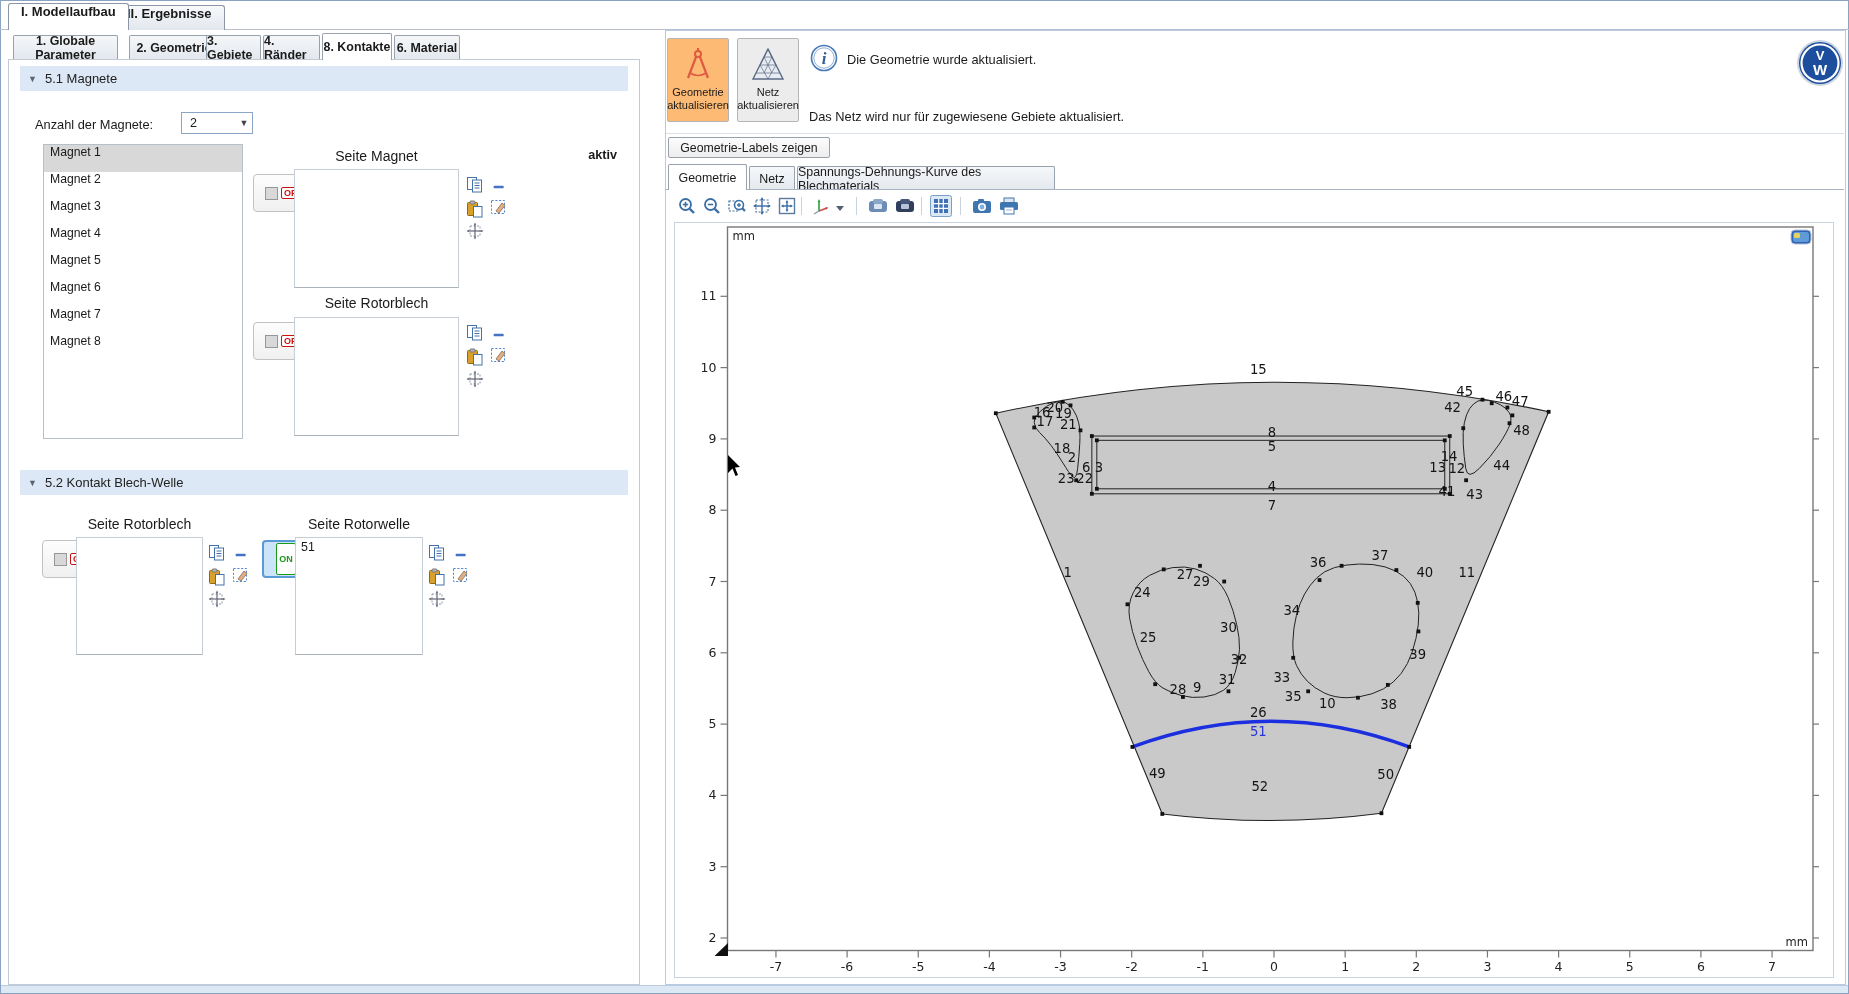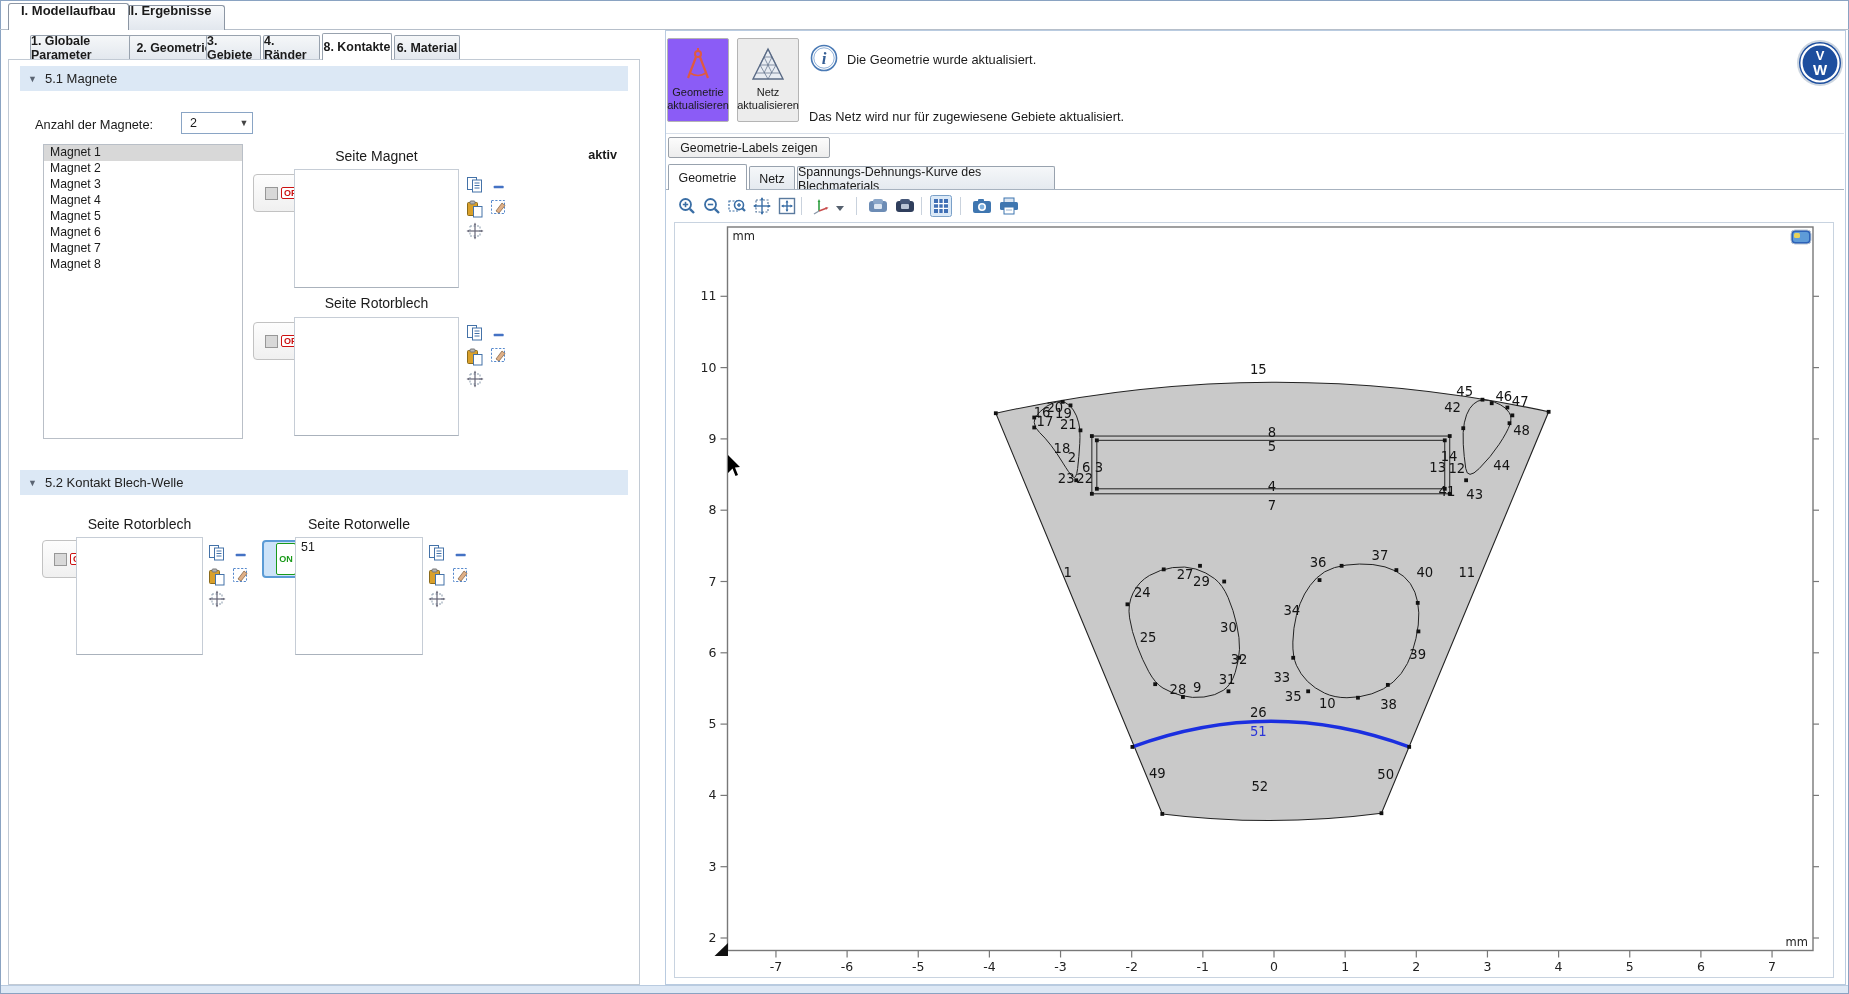--- a/index.html
+++ b/index.html
@@ -2,22 +2,22 @@
 <html><head>
 <meta charset="utf-8">
 <style>
   * { margin:0; padding:0; box-sizing:border-box; }
   html,body { width:1849px; height:994px; background:#fff; font-family:"Liberation Sans",sans-serif; color:#1a1a1a; overflow:hidden; }
   .abs { position:absolute; }
   .win { position:absolute; inset:0; border:1px solid #8aa3c2; }
   .bottomband { position:absolute; left:1px; right:1px; bottom:1px; height:8px; background:#dde8f5; border-top:1px solid #b9cbe0; }
 
   
-  .maintab { position:absolute; display:flex; align-items:flex-end; justify-content:center; font-weight:bold; font-size:13px;
-             border:1px solid #8c96a4; border-bottom:none; border-radius:3px 3px 0 0; padding:12px 12px; }
+  .maintab { position:absolute; display:flex; align-items:flex-start; justify-content:center; font-weight:bold; font-size:13px;
+             border:1px solid #8c96a4; border-bottom:none; border-radius:3px 3px 0 0; padding:0 12px; }
   .maintab.active { background:#fff; height:27px; top:3px; z-index:5; }
   .maintab.inactive { background:linear-gradient(#f7f9fb,#e2e7ee); height:25px; top:5px; z-index:4; }
   .tabline { position:absolute; left:0; right:0; top:29px; height:1px; background:#b6bfca; z-index:3; }
 
   .subtab { position:absolute; display:flex; align-items:center; justify-content:center; font-weight:bold; font-size:12.4px;
             border:1px solid #98a2ae; border-bottom:none; border-radius:2px 2px 0 0; }
   .subtab.active { background:#fff; top:33px; height:27px; z-index:6; }
   .subtab.inactive { background:linear-gradient(#f5f7f9,#e3e8ee); top:35px; height:24px; z-index:4; }
 
   .panelbox { position:absolute; background:#fff; border:1px solid #c2cad4; }
@@ -28,21 +28,21 @@
 
   .label { position:absolute; font-size:12.8px; white-space:nowrap; }
   .grouptitle { position:absolute; font-size:14px; text-align:center; }
   .aktiv { position:absolute; font-size:12.6px; font-weight:bold; text-align:right; }
 
   .combo { position:absolute; background:#fff; border:1px solid #8aa5c5; display:flex; align-items:center; font-size:12.5px; }
   .combo .val { padding-left:8px; flex:1; }
   .combo .caret { width:16px; text-align:center; color:#444; font-size:9px; }
 
   .listbox { position:absolute; background:#fff; border:1px solid #b9bfc7; overflow:hidden; }
-  .listbox .row { height:16px; line-height:15.6px; font-size:12.2px; padding-left:6px; white-space:nowrap; }
+  .listbox .row { height:27px; line-height:15.6px; font-size:12.2px; padding-left:6px; white-space:nowrap; }
   .listbox .row.sel { background:#d8d8d8; }
 
   .selbox { position:absolute; background:#fff; border:1px solid #c6cdd6; border-bottom-color:#aab2bc; font-size:12.4px; padding:2px 5px; }
 
   .toggle { position:absolute; width:64px; height:38px; border:1px solid #c2c2c2; border-radius:4px;
             background:linear-gradient(#fdfdfd,#f0f0f0); display:flex; align-items:center; justify-content:center; gap:3px; }
   .toggle .sq { width:13px; height:13px; background:#d8d8d8; border:1px solid #979797; }
   .toggle .offtxt { color:#cc1111; border:1px solid #cc1111; border-radius:2px; font-size:9px; font-weight:bold; padding:0 2px; background:#fff; }
   .toggle.on { background:#cde3f8; border:2px solid #5b9bd5; }
   .toggle .ontxt { color:#1a9a1a; border:1px solid #1a9a1a; border-radius:2px; font-size:9px; font-weight:bold; padding:10px 2px; background:#fff; }
@@ -76,21 +76,21 @@
 
 <div class="maintab active" style="left:8px;">
     <span>I. Modellaufbau</span>
   </div>
 <div class="maintab inactive" style="left:114px;">
     <span>II. Ergebnisse</span>
   </div>
 
 <div class="panelbox" style="left:8px; top:59px; width:632px; height:926px;"></div>
 
-<div class="subtab inactive" style="left:30px;  width:114px;">
+<div class="subtab inactive" style="left:13px;  width:105px;text-align:center;">
     <span>1. Globale Parameter</span>
   </div>
 <div class="subtab inactive" style="left:129px; width:90px;">
     <span>2. Geometrie</span>
   </div>
 <div class="subtab inactive" style="left:206px; width:55px;">
     <span>3. Gebiete</span>
   </div>
 <div class="subtab inactive" style="left:263px; width:57px;">
     <span>4. Ränder</span>
@@ -302,21 +302,21 @@
         <polygon points="9,0.5 7.8,2.8 10.2,2.8" fill="#667"></polygon>
         <polygon points="9,17.5 7.8,15.2 10.2,15.2" fill="#667"></polygon>
         <polygon points="0.5,9 2.8,7.8 2.8,10.2" fill="#667"></polygon>
         <polygon points="17.5,9 15.2,7.8 15.2,10.2" fill="#667"></polygon>
       </svg>
     </span>
   </div>
 
 <div class="rpanelbox" style="left:665px; top:30px; width:1181px; height:955px;"></div>
 
-<div class="bigbtn" style="left:667px; top:38px; background:#8b5cf6;">
+<div class="bigbtn" style="left:667px; top:38px; background:#fdba74;">
   <svg class="ic" viewBox="0 0 34 38">
     <circle cx="17" cy="9" r="3" fill="none" stroke="#e05a40" stroke-width="2"></circle>
     <line x1="17" y1="3" x2="17" y2="6" stroke="#e05a40" stroke-width="2"></line>
     <line x1="15" y1="12" x2="7" y2="33" stroke="#e05a40" stroke-width="2.2"></line>
     <line x1="19" y1="12" x2="27" y2="33" stroke="#e05a40" stroke-width="2.2"></line>
     <path d="M 9 28 Q 17 33 25 28" fill="none" stroke="#e05a40" stroke-width="1.6"></path>
   </svg>
   <span>Geometrie aktualisieren</span>
 </div>
 

